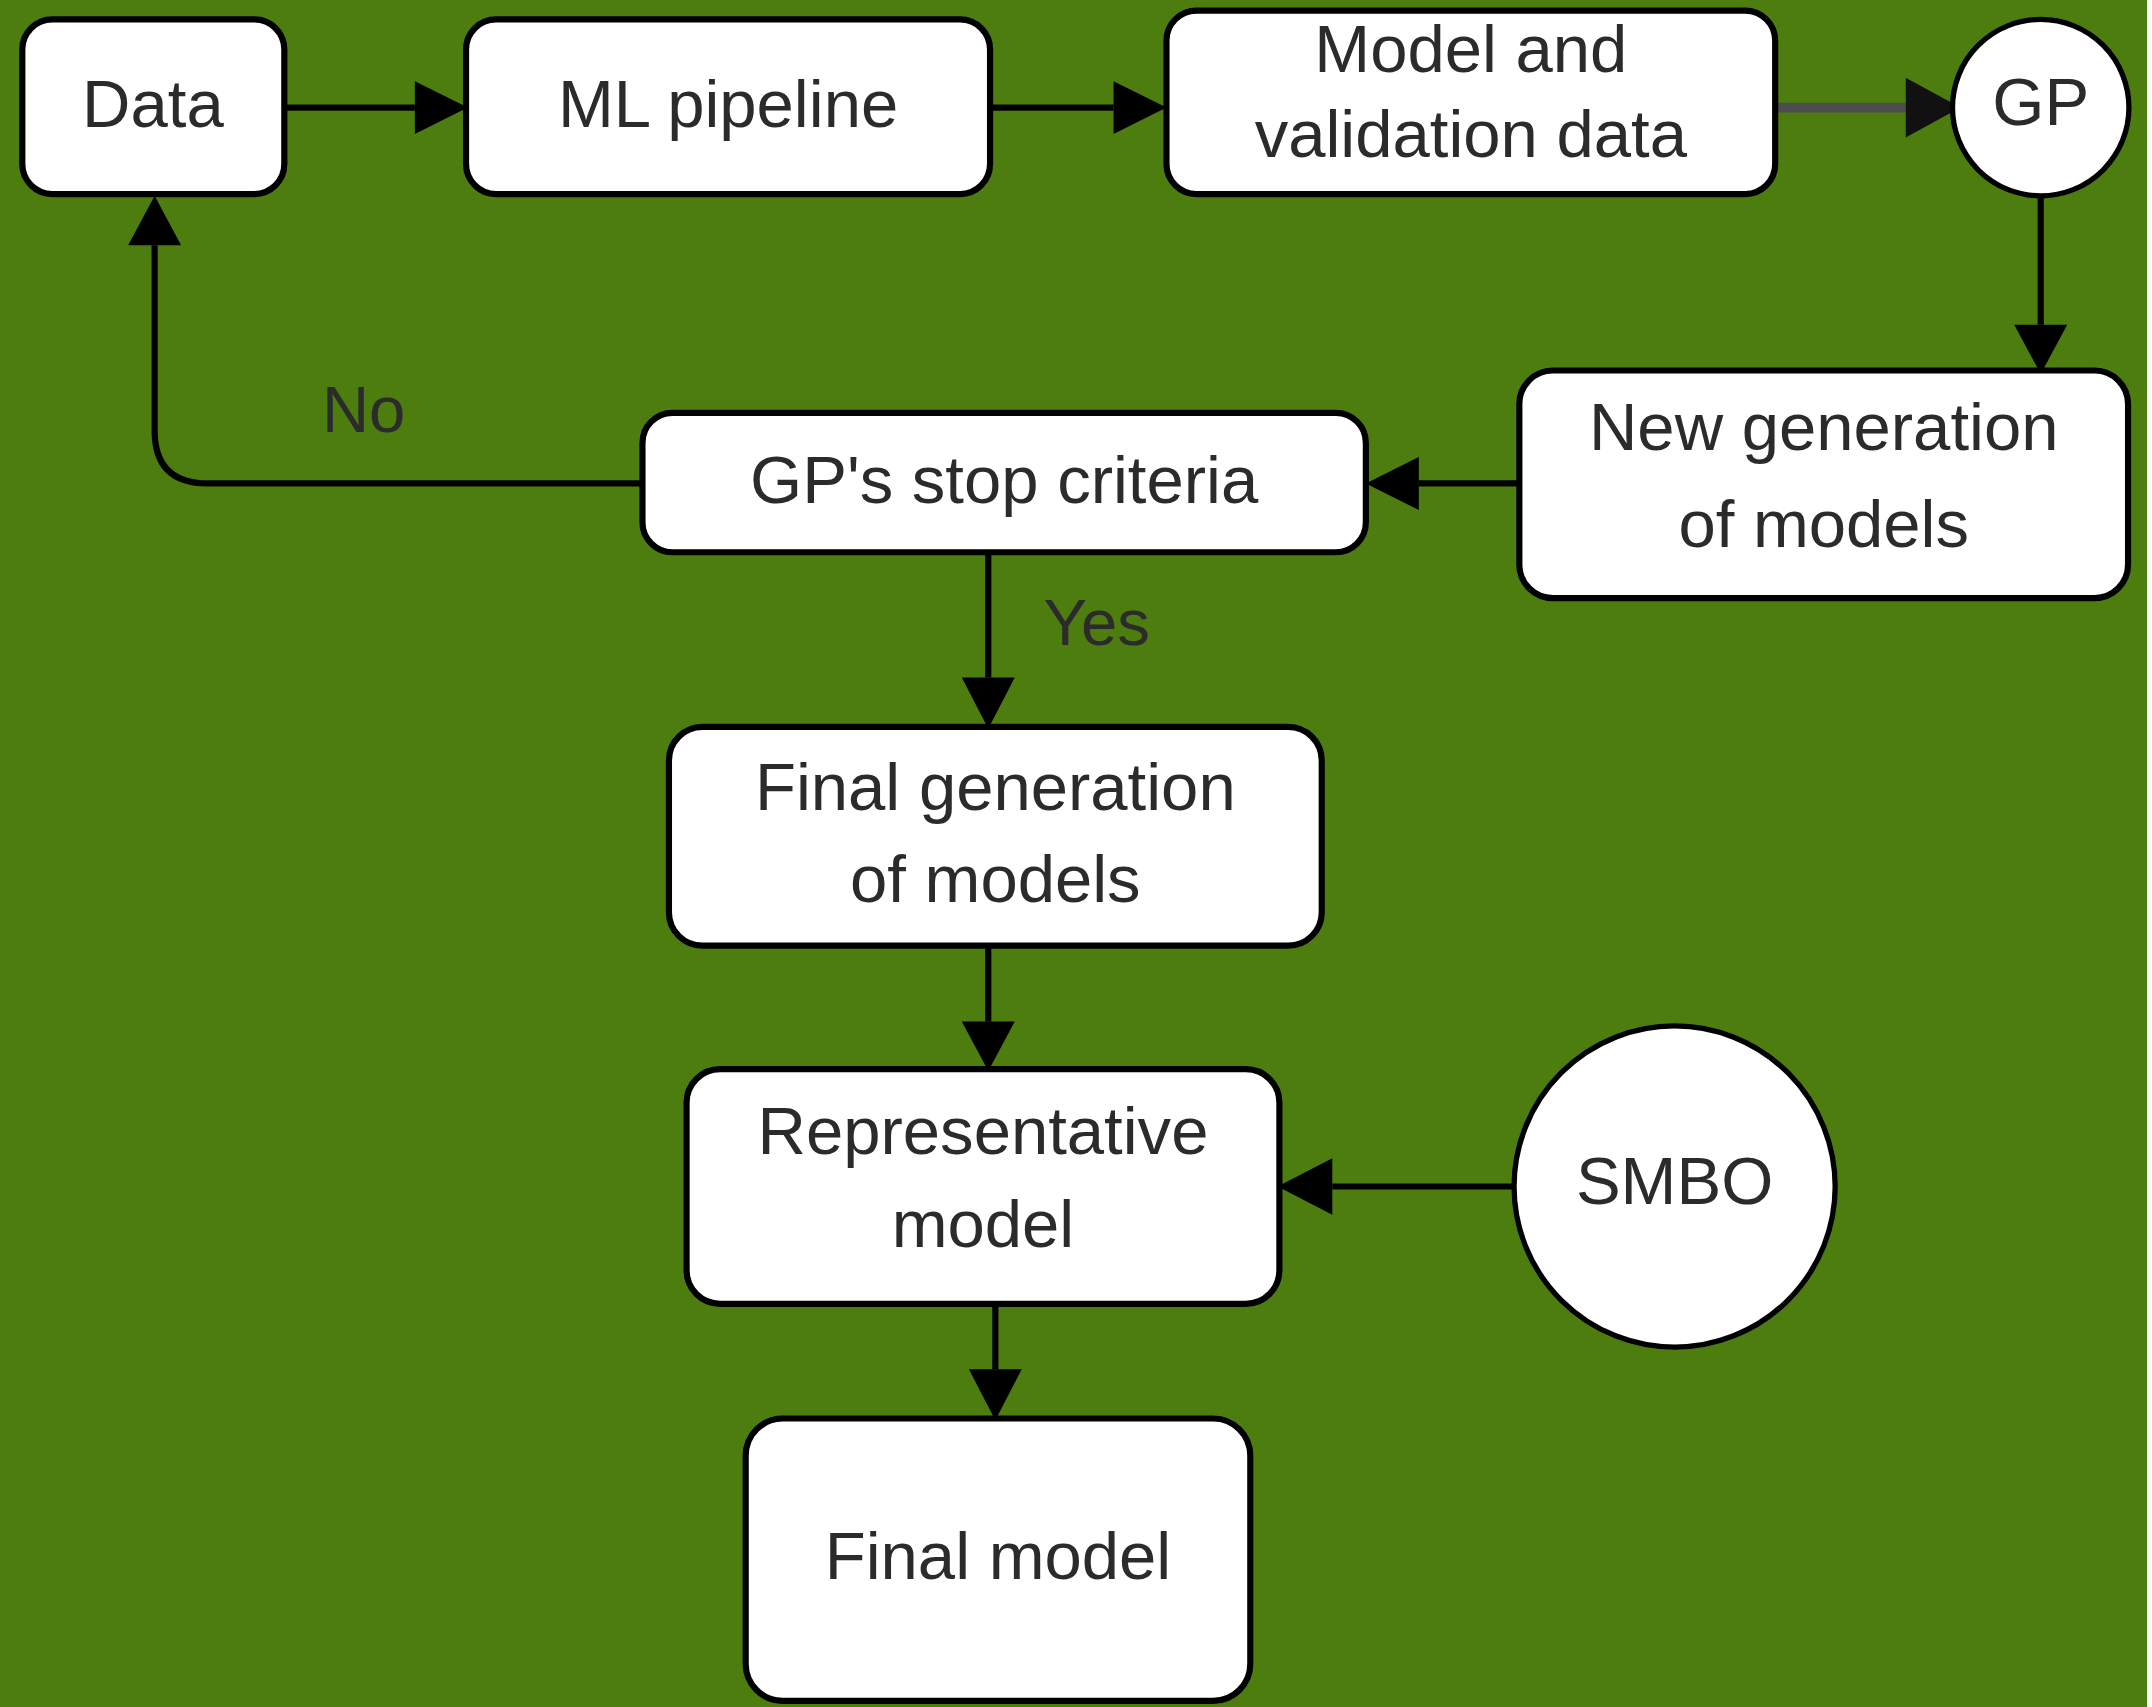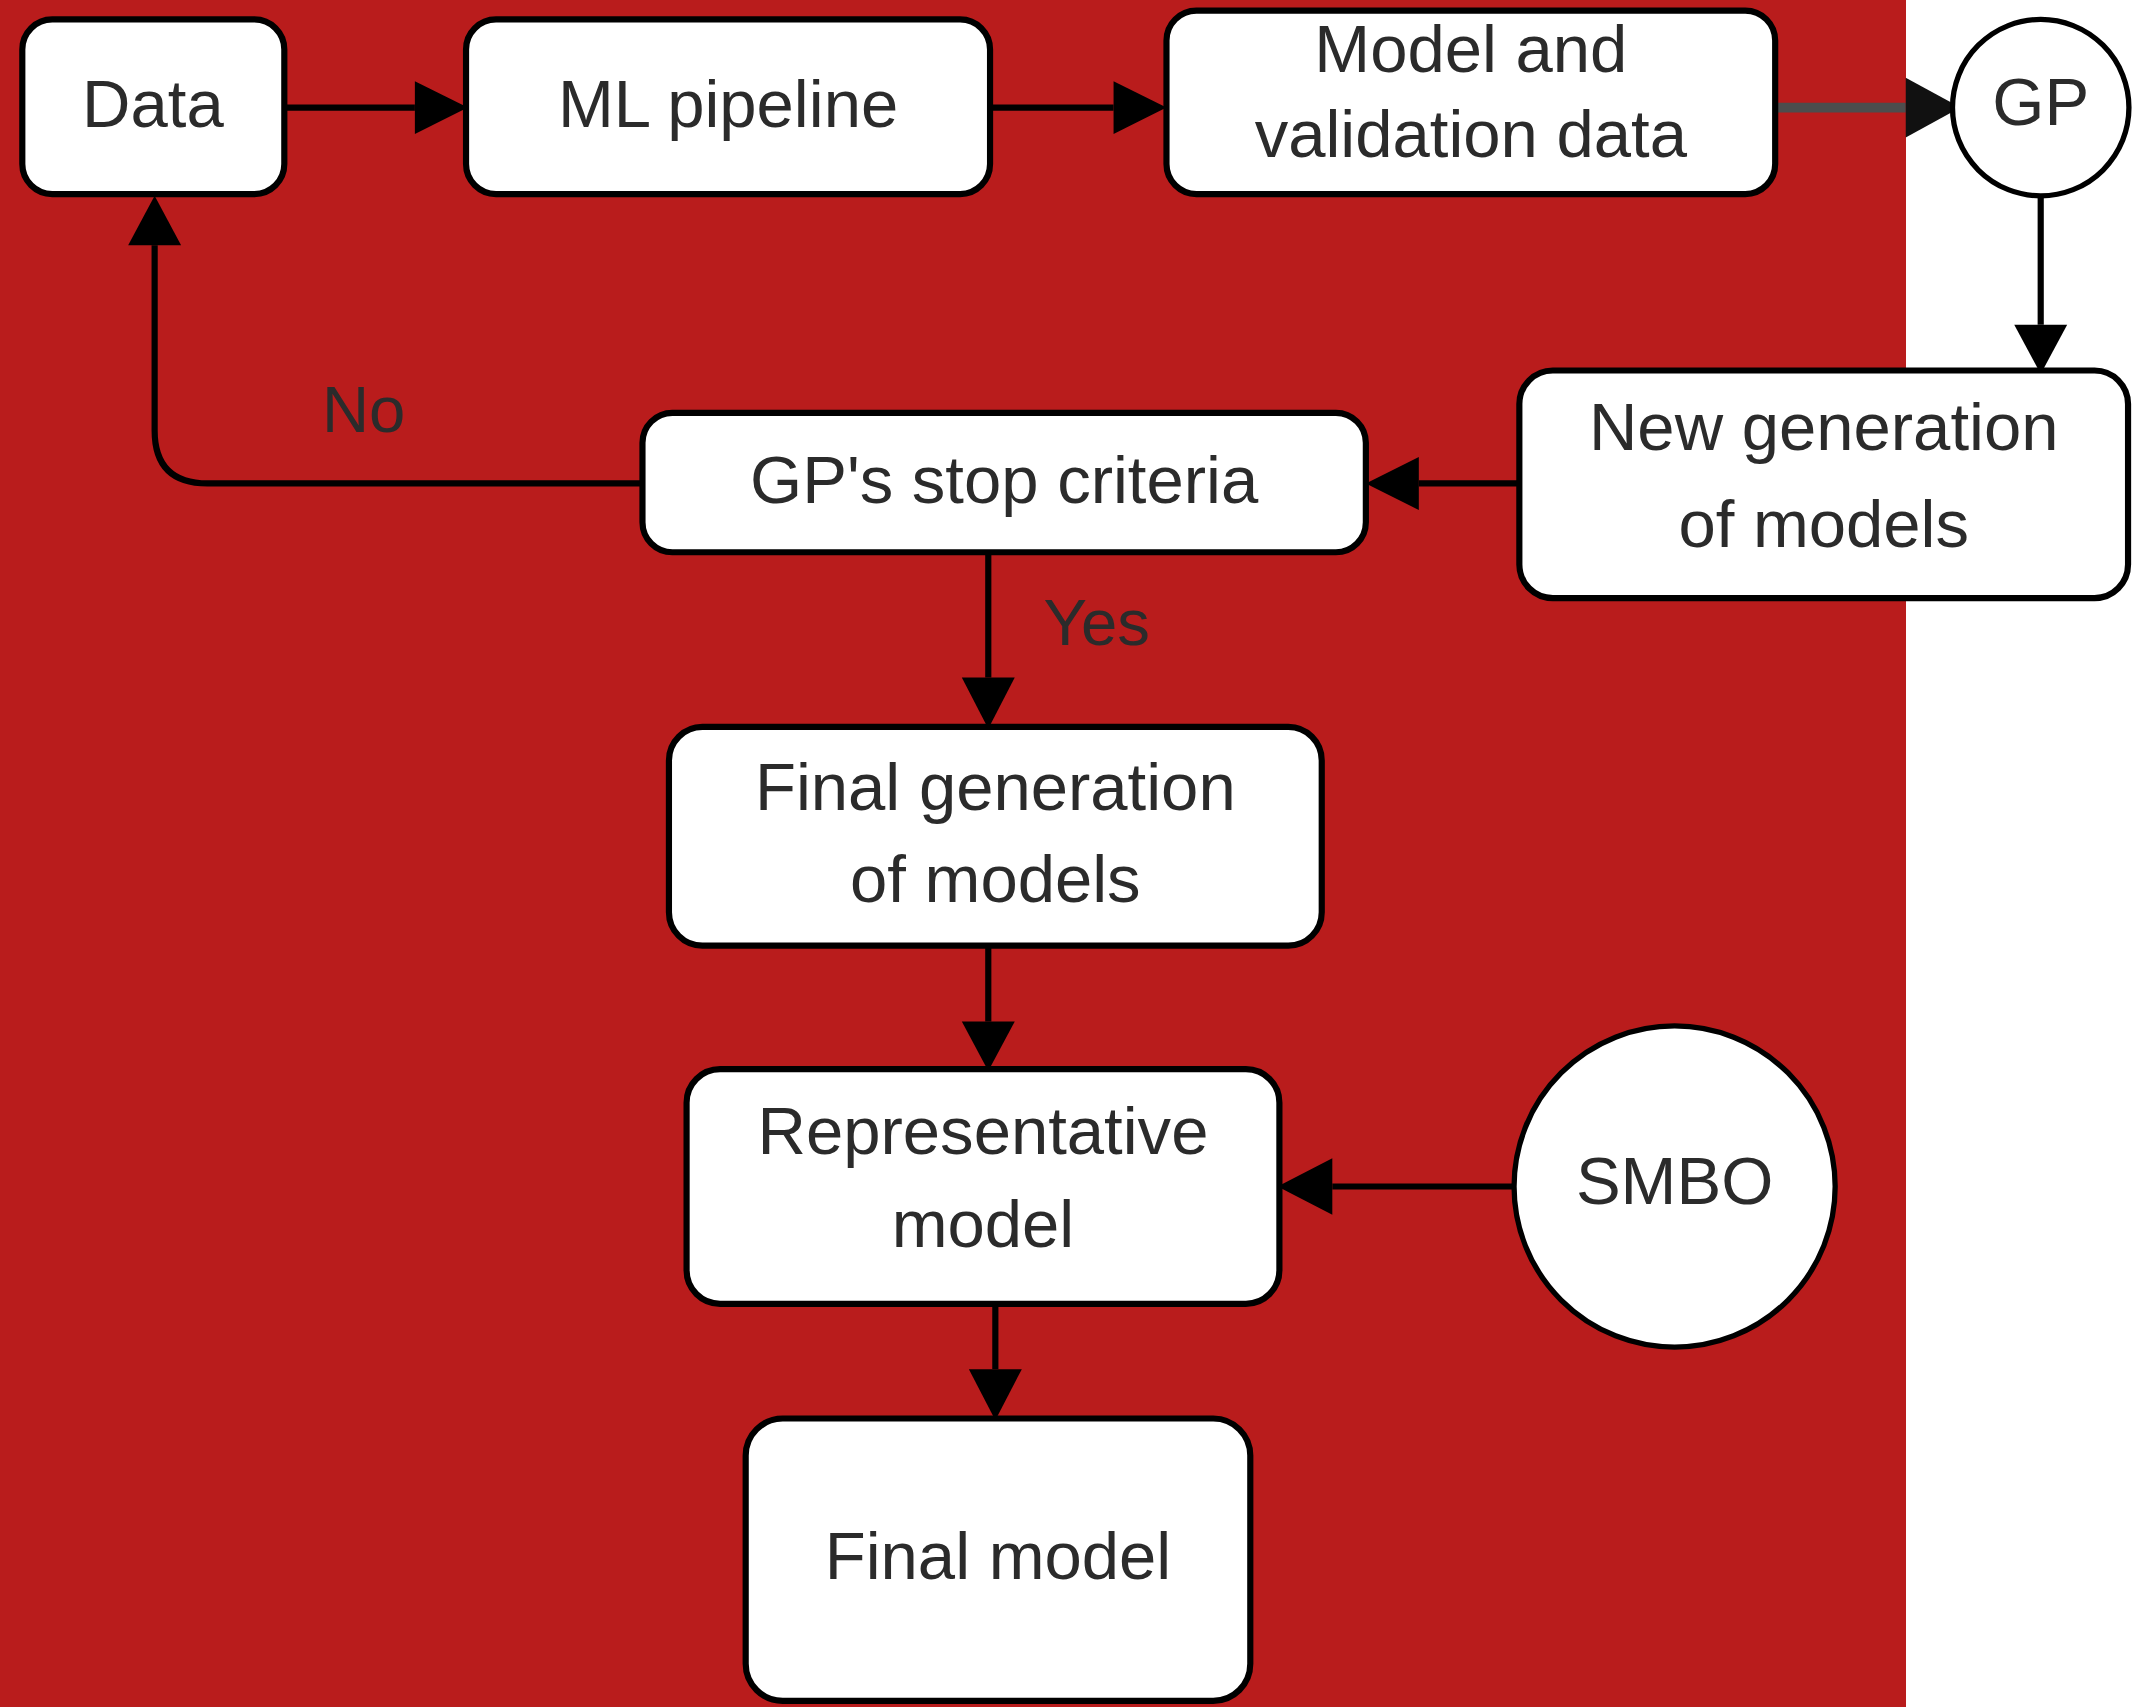--- a/index.html
+++ b/index.html
@@ -2,23 +2,23 @@
 <html style="font-size:14px"><head>
 <meta charset="utf-8">
 <style>
   html, body {
     margin: 0;
     padding: 0;
     background: #ffffff;
   }
   #diagram-root {
     position: relative;
-    width: 1906px;
+    width: 2147px;
     height: 1707px;
-    background: #b91c1c;
+    background: #4d7c0f;
     font-family: "Liberation Sans", sans-serif;
   }
   svg.flow {
     position: absolute;
     top: 0;
     left: 0;
     width: 2153px;
     height: 1707px;
     display: block;
   }

